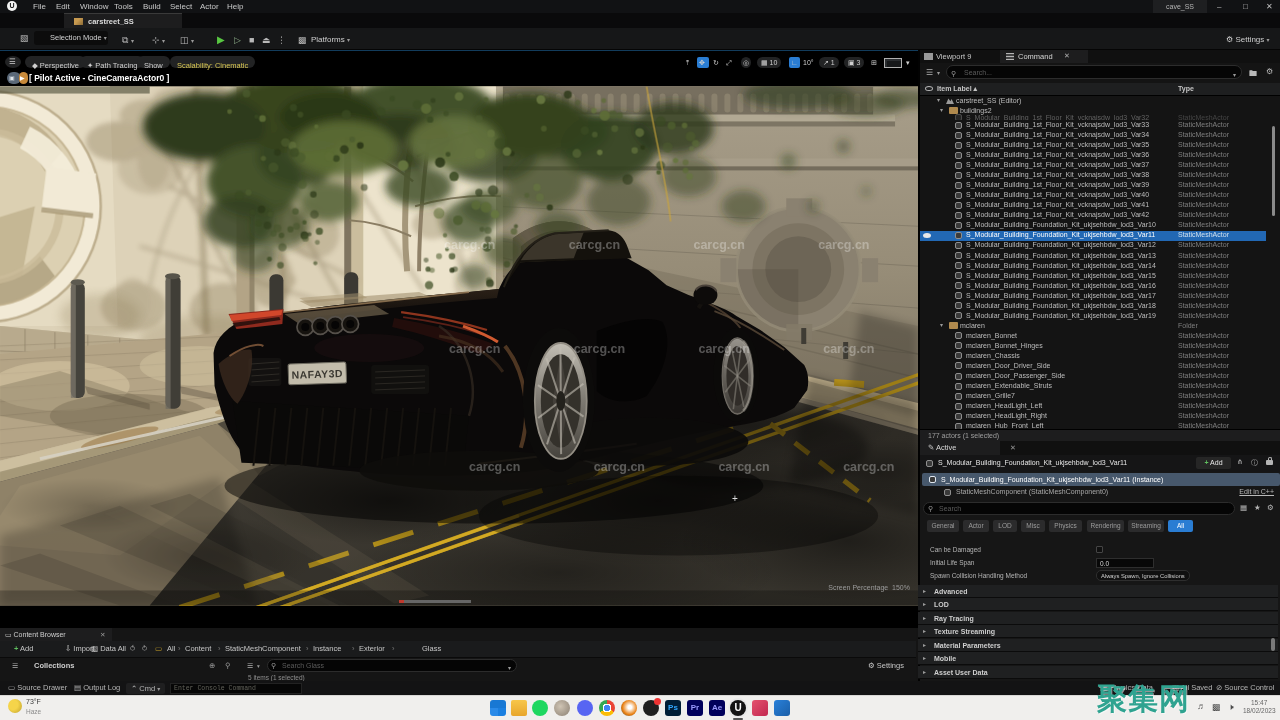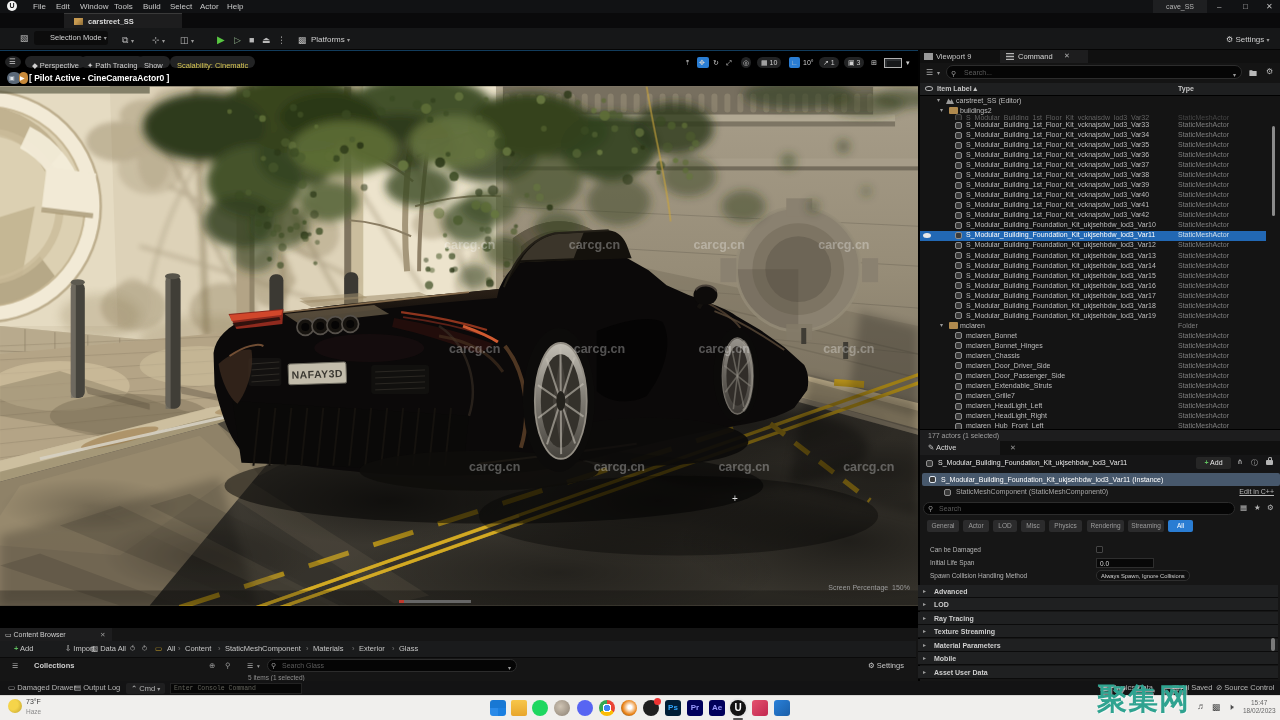--- a/index.html
+++ b/index.html
@@ -997,40 +997,40 @@
   <span class="cbt" style="left:91px">▧ Data All</span>
   <span class="cbt" style="left:130px;color:#8a8a8a">⥀</span>
   <span class="cbt" style="left:142px;color:#8a8a8a">⥁</span>
   <span class="cbt" style="left:155px;color:#c9a227">▭</span>
   <span class="cbt" style="left:167px">All</span>
   <span class="cbt" style="left:178px;color:#7a7a7a">›</span>
   <span class="cbt" style="left:185px">Content</span>
   <span class="cbt" style="left:218px;color:#7a7a7a">›</span>
   <span class="cbt" style="left:225px">StaticMeshComponent</span>
   <span class="cbt" style="left:306px;color:#7a7a7a">›</span>
-  <span class="cbt" style="left:313px">Materials</span>
+  <span class="cbt" style="left:313px">Instance</span>
   <span class="cbt" style="left:352px;color:#7a7a7a">›</span>
   <span class="cbt" style="left:359px">Exterior</span>
   <span class="cbt" style="left:392px;color:#7a7a7a">›</span>
-  <span class="cbt" style="left:399px">Glass</span>
+  <span class="cbt" style="left:422px">Glass</span>
  </div>
  <div id="cbrow2">
   <span style="position:absolute;left:8px;top:4px;color:#b0b0b0;font-size:7px">☰</span>
   <span style="position:absolute;left:30px;top:3px;color:#cfcfcf;font-size:7.5px;font-weight:bold">Collections</span>
   <span style="position:absolute;left:205px;top:3px;color:#9a9a9a;font-size:7.5px">⊕</span>
   <span style="position:absolute;left:221px;top:3px;color:#9a9a9a;font-size:7.5px">⚲</span>
   <span style="position:absolute;left:243px;top:4px;color:#b0b0b0;font-size:7px">☰</span>
         <span style="position:absolute;left:253px;top:5px;color:#9a9a9a;font-size:5.5px">▾</span>
   <div class="sbox" style="left:263px;top:1px;width:250px;height:13px;font-size:7px;line-height:12px"><span style="margin-left:14px">Search Glass</span><span style="position:absolute;left:3px;top:0;color:#9a9a9a">⚲</span><span style="position:absolute;right:5px;top:2px;font-size:6px;color:#9a9a9a">▾</span></div>
   <span style="position:absolute;left:244px;top:16px;color:#8f8f8f;font-size:6.5px">5 items (1 selected)</span>
   <span style="position:absolute;left:864px;top:3px;color:#c5c5c5;font-size:7.5px">⚙ Settings</span>
  </div>
 </div>
 <div id="statusbar">
- <span class="sbt" style="left:8px">▭ Damaged Drawer</span>
+ <span class="sbt" style="left:8px">▭ Source Drawer</span>
  <span class="sbt" style="left:74px">▤ Output Log</span>
  <span class="sbt" style="left:126px;background:#1f1f20;border-radius:2px;padding:0 5px;height:11px;line-height:11px;top:1.5px">⌃ Cmd <span class="caret">▾</span></span>
  <span class="sbt" style="left:170px;width:132px;height:11px;background:#060606;border:1px solid #222;color:#62625a;font-family:'Liberation Mono',monospace;font-size:6.5px;padding:1px 3px;top:1.5px">Enter Console Command</span>
  <span class="sbt" style="left:1100px">▤ Physics Data</span>
  <span class="sbt" style="left:1172px">▧ All Saved</span>
  <span class="sbt" style="left:1216px">⊘ Source Control</span>
 </div>
 <div id="taskbar">
  <div style="position:absolute;left:8px;top:3px;width:14px;height:14px;border-radius:50%;background:radial-gradient(circle at 35% 40%,#f5d44a 40%,#d8b93a 70%,#b5b5ad)"></div>
  <span style="position:absolute;left:26px;top:2px;font-size:7px;color:#3a3a3a">73°F</span>

